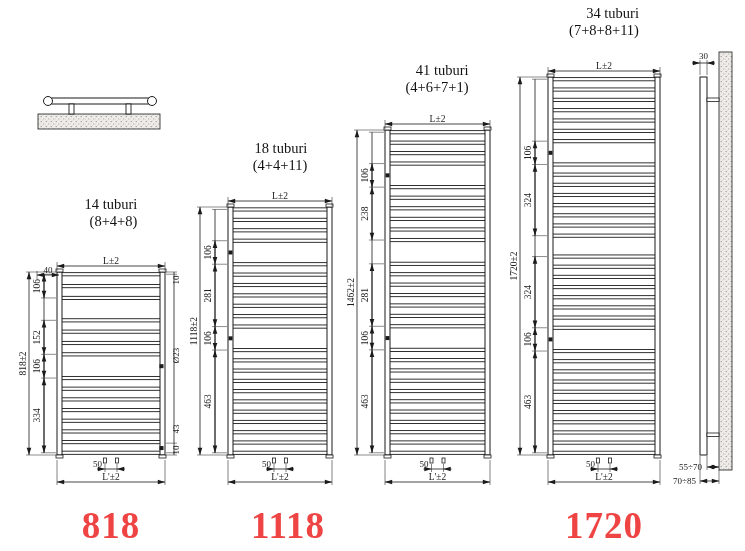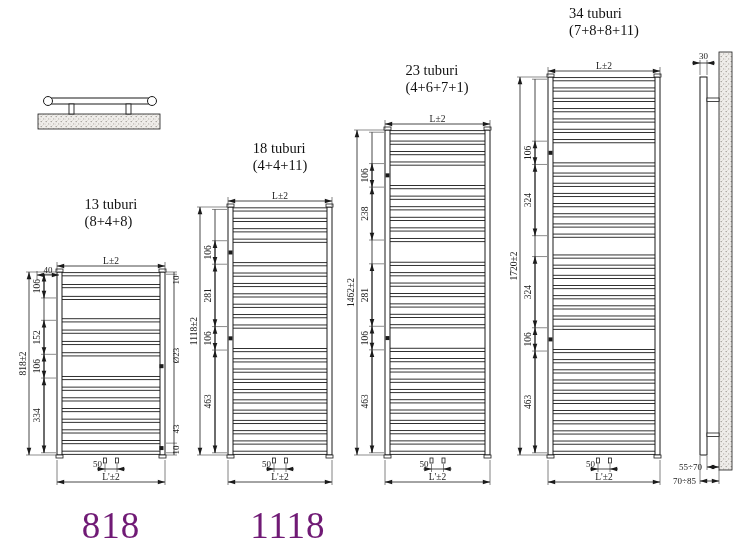--- a/index.html
+++ b/index.html
@@ -1,22 +1,22 @@
 <!DOCTYPE html>
 <html><head>
 <meta charset="utf-8">
 <style>
   html,body{margin:0;padding:0;background:#fff}
   .canvas{position:relative;width:745px;height:551px;background:#fff;
           font-family:"Liberation Serif",serif;color:#111;overflow:hidden}
   .canvas svg{position:absolute;left:0;top:0}
-  .rad-title{position:absolute;transform:translateX(-50%);text-align:left;
+  .rad-title{position:absolute;transform:translateX(-50%);text-align:right;
              font-size:14.5px;line-height:17px;white-space:nowrap}
   .model-num{position:absolute;top:504px;transform:translateX(-50%);
-             font-size:37px;font-weight:normal;color:#701a75;letter-spacing:1px}
+             font-size:37px;font-weight:bold;color:#ef4444;letter-spacing:1px}
 </style>
 </head>
 <body>
 
 <div class="canvas">
 
   <svg id="drawing-svg" width="745" height="551" viewBox="0 0 745 551" style="font-family:'Liberation Serif',serif">
     <defs>
       <marker id="ae" markerUnits="userSpaceOnUse" markerWidth="9" markerHeight="7" refX="7.6" refY="3.5" orient="auto">
         <path d="M0.4,1.2 L7.6,3.5 L0.4,5.8 Z" fill="#1b1b1b"></path>
@@ -363,32 +363,33 @@
         <line x1="707" y1="467" x2="719" y2="467" stroke="#1b1b1b" stroke-width="0.8" marker-start="url(#as)" marker-end="url(#ae)"></line>
         <text x="702" y="470" fill="#1b1b1b" font-size="9" text-anchor="end">55÷70</text>
         <line x1="700" y1="456" x2="700" y2="484" stroke="#1b1b1b" stroke-width="0.55"></line>
         <line x1="719" y1="470" x2="719" y2="484" stroke="#1b1b1b" stroke-width="0.55"></line>
         <line x1="700" y1="481" x2="719" y2="481" stroke="#1b1b1b" stroke-width="0.8" marker-start="url(#as)" marker-end="url(#ae)"></line>
         <text x="696" y="484" fill="#1b1b1b" font-size="9" text-anchor="end">70÷85</text>
       </g>
     </svg>
 
   <div class="rad-title" style="left:111px;top:196px">
-    <div>13 tuburi</div>
+    <div>14 tuburi</div>
     <div>(8+4+8)</div>
   </div>
   <div class="rad-title" style="left:280px;top:140px">
     <div>18 tuburi</div>
     <div>(4+4+11)</div>
   </div>
   <div class="rad-title" style="left:437px;top:62px">
-    <div>23 tuburi</div>
+    <div>41 tuburi</div>
     <div>(4+6+7+1)</div>
   </div>
   <div class="rad-title" style="left:604px;top:5px">
     <div>34 tuburi</div>
     <div>(7+8+8+11)</div>
   </div>
 
   <div class="model-num" style="left:111px">818</div>
   <div class="model-num" style="left:288px">1118</div>
+  <div class="model-num" style="left:604px">1720</div>
 
 </div>
 
 </body></html>

